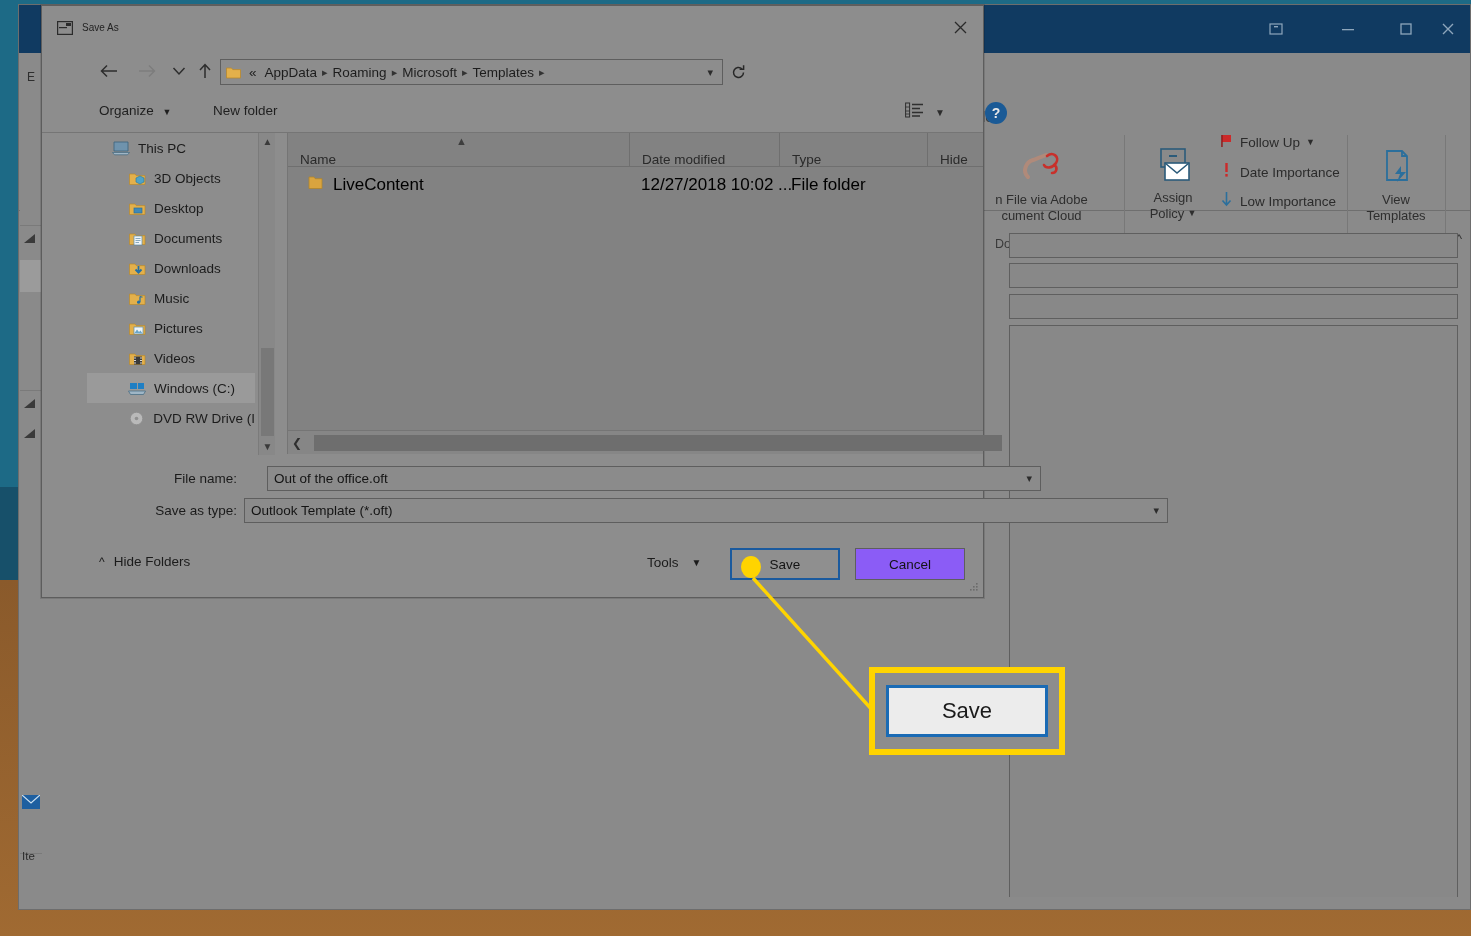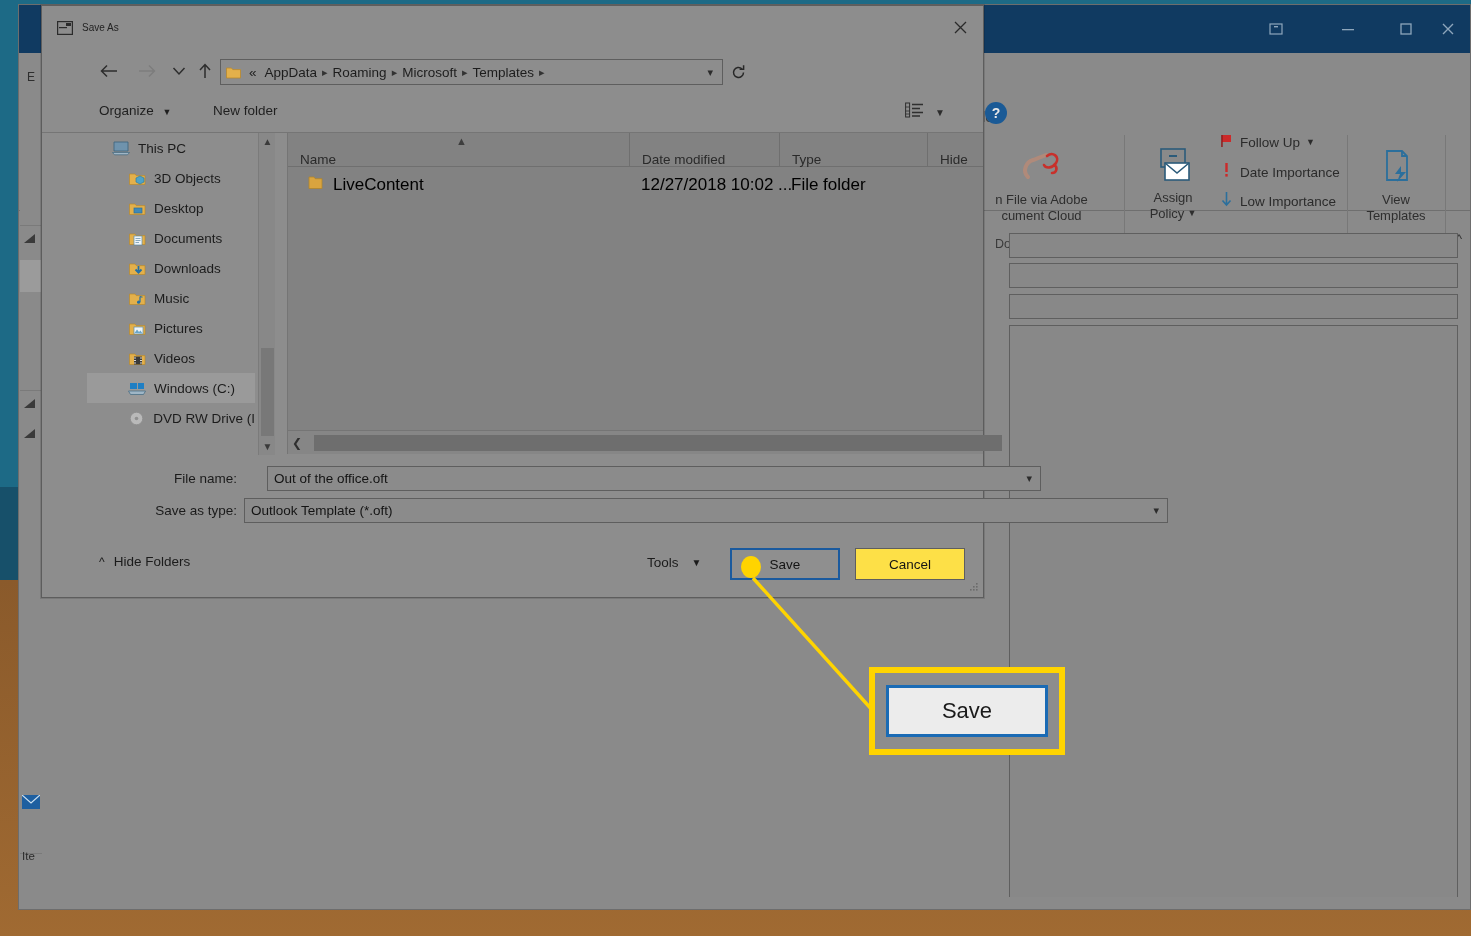--- a/index.html
+++ b/index.html
@@ -243,21 +243,21 @@
     width: 110px; height: 32px;
     border: 2px solid #1a5a9e;
     background: #8f8f8f;
     display:flex; align-items:center; justify-content:center;
     font-size: 13.5px; color:#141414;
   }
   #cancel-btn {
     position:absolute; left: 813px; top: 6px;
     width: 110px; height: 32px;
     border: 1px solid #5e5e5e;
-    background: #fde047;
+    background: #8b5cf6;
     display:flex; align-items:center; justify-content:center;
     font-size: 13.5px; color:#141414;
   }
   #grip {
     position:absolute; right: 4px; bottom: 4px; width: 12px; height: 12px;
   }
 
   
   #annot { position:absolute; inset:0; pointer-events:none; }
   #cursor-dot {

